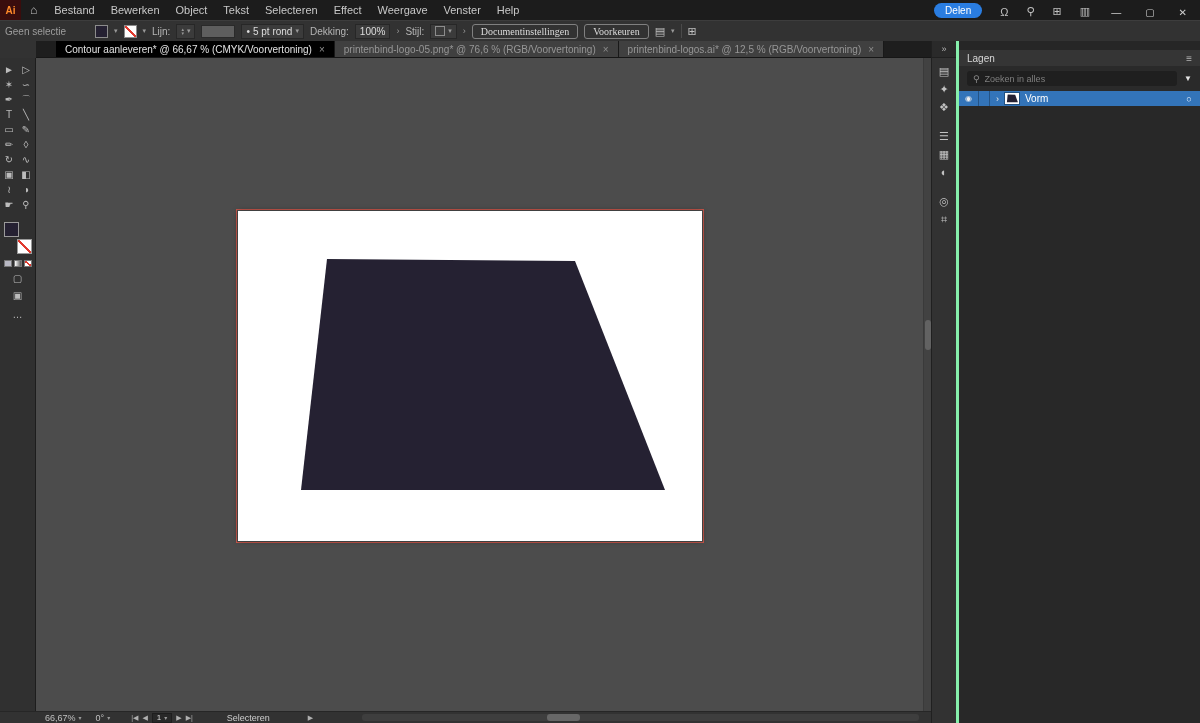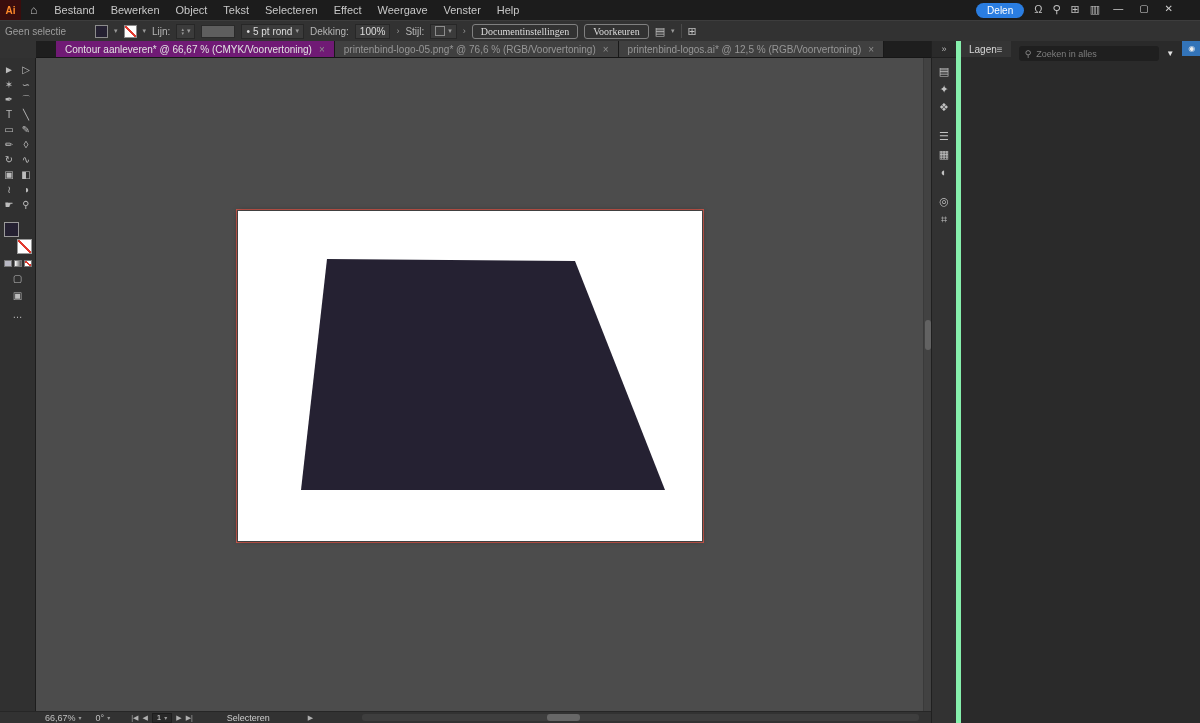--- a/index.html
+++ b/index.html
@@ -5,21 +5,21 @@
   *{margin:0;padding:0;box-sizing:border-box}
   html,body{width:1200px;height:723px;overflow:hidden}
   body{font-family:"Liberation Sans","DejaVu Sans",sans-serif;background:#323232;position:relative;color:#ccc;user-select:none}
 
   
   .menubar{position:absolute;top:0;left:0;right:0;height:20px;background:#1c1c1c;display:flex;align-items:center;font-size:11px;color:#c8c8c8;z-index:5}
   .logo{width:21px;height:20px;background:#3a0d0d;color:#ff8a2a;font-size:10px;font-weight:bold;display:flex;align-items:center;justify-content:center}
   .home{padding:0 9px;font-size:12px;color:#bdbdbd}
   .menus{display:flex;height:100%;align-items:center}
   .menu-item{padding:0 8px;line-height:20px}
-  .mb-right{margin-left:auto;display:flex;align-items:flex-start;gap:10px;padding-right:24px}
+  .mb-right{margin-left:auto;display:flex;align-items:flex-end;gap:18px;padding-right:10px}
   .share{background:#2a7de1;color:#fff;border:0;border-radius:9px;font-size:10px;padding:2px 11px;font-family:inherit}
   .mi{color:#c0c0c0;font-size:11px}
   .win{color:#cfcfcf;font-size:10px;padding:0 3px}
 
   
   .controlbar{position:absolute;top:20px;left:0;right:0;height:21px;background:#323232;border-top:1px solid #3d3d3d;display:flex;align-items:center;font-size:10px;color:#c4c4c4;gap:6px;padding:0 5px}
   .cb-status{width:84px;color:#9d9d9d}
   .swatch{width:13px;height:13px;border:1px solid #8c8c8c;display:inline-block}
   .swatch.fillsw{background:#252132}
   .swatch.nonesw{background:linear-gradient(to top right,#fff 44%,#e03a2f 44%,#e03a2f 56%,#fff 56%)}
@@ -28,21 +28,21 @@
   .field{background:#3b3b3b;border:1px solid #272727;height:15px;display:inline-flex;align-items:center;gap:3px;padding:0 4px;color:#ddd}
   .stepper{display:inline-flex;flex-direction:column;font-size:5px;color:#9a9a9a;line-height:4px}
   .profile{width:34px;height:13px;background:#5e5e5e;border:1px solid #2a2a2a}
   .cb-btn{border:1px solid #808080;border-radius:3px;background:transparent;color:#dcdcdc;font-size:10px;padding:1px 8px;font-family:Liberation Serif, serif}
   .flyout{color:#9a9a9a;font-size:9px}
   .cb-sep{width:1px;height:14px;background:#4a4a4a}
 
   
   .tabbar{position:absolute;top:41px;left:36px;width:895px;height:17px;background:#1e1e1e;display:flex;align-items:stretch;padding-left:20px;border-bottom:1px solid #161616}
   .tab{display:flex;align-items:center;gap:7px;padding:0 9px;font-size:10px;color:#969696;background:#404040;border-right:1px solid #191919;white-space:nowrap}
-  .tab.active{background:#701a75;color:#e2e2e2}
+  .tab.active{background:#000000;color:#e2e2e2}
   .tab-close{color:#8d8d8d;font-size:10px}
 
   
   .toolbar{position:absolute;top:58px;left:0;width:36px;height:653px;background:#303030;border-right:1px solid #1d1d1d;display:flex;flex-direction:column;align-items:center;padding-top:4px}
   .tools{display:grid;grid-template-columns:17px 17px}
   .tool{height:15px;display:flex;align-items:center;justify-content:center;font-size:10px;color:#bcbcbc}
   .swatch-block{position:relative;width:30px;height:32px;margin-top:10px}
   .sw-fill{position:absolute;left:1px;top:0;width:15px;height:15px;background:#252132;border:1px solid #9a9a9a}
   .sw-stroke{position:absolute;right:1px;bottom:0;width:15px;height:15px;border:1px solid #9a9a9a;background:linear-gradient(to top right,#fff 43%,#e03a2f 43%,#e03a2f 57%,#fff 57%)}
   .mini-row{display:flex;gap:2px;margin-top:6px}
@@ -62,21 +62,21 @@
   .vthumb{position:absolute;left:1px;top:262px;width:6px;height:30px;background:#626262;border-radius:3px}
 
   
   .dock-strip{position:absolute;top:41px;left:931px;width:25px;height:682px;background:#323232;border-left:1px solid #202020;display:flex;flex-direction:column;align-items:center}
   .strip-top{height:17px;display:flex;align-items:center;justify-content:center;align-self:stretch;color:#b5b5b5;font-size:9px;background:#2a2a2a;border-bottom:1px solid #202020}
   .strip-icons{display:flex;flex-direction:column;align-items:center;margin-top:4px}
   .strip-icon{height:18px;width:25px;display:flex;align-items:center;justify-content:center;color:#c2c2c2;font-size:11px}
   .strip-icon.gap{margin-top:11px}
 
   
-  .panel{position:absolute;top:41px;left:956px;width:244px;height:682px;background:#2a2a2a;border-left:5px solid #86efac;display:flex;flex-direction:row}
+  .panel{position:absolute;top:41px;left:956px;width:244px;height:682px;background:#2a2a2a;border-left:3px solid #86efac;display:flex;flex-direction:column}
   .panel-top{height:9px;background:#262626}
   .panel-header{height:16px;background:#353535;display:flex;align-items:center;padding:0 8px;font-size:10px;color:#d8d8d8;flex:0 0 auto}
   .panel-menu{margin-left:auto;color:#b5b5b5}
   .search-row{height:25px;display:flex;align-items:center;gap:7px;padding:0 8px;background:#2a2a2a;flex:0 0 auto}
   .search-box{flex:1;height:15px;background:#1f1f1f;border-radius:3px;display:flex;align-items:center;gap:5px;padding:0 6px}
   .mag{color:#8a8a8a;font-size:9px}
   .search-input{flex:1;background:transparent;border:0;outline:none;color:#9a9a9a;font-size:9px;font-family:inherit;min-width:0}
   .search-input::placeholder{color:#7f7f7f}
   .filter{color:#e4e4e4;font-size:8px}
   .layer-row{height:15px;background:#3374b9;display:flex;align-items:center;color:#fff;font-size:10px;flex:0 0 auto}

